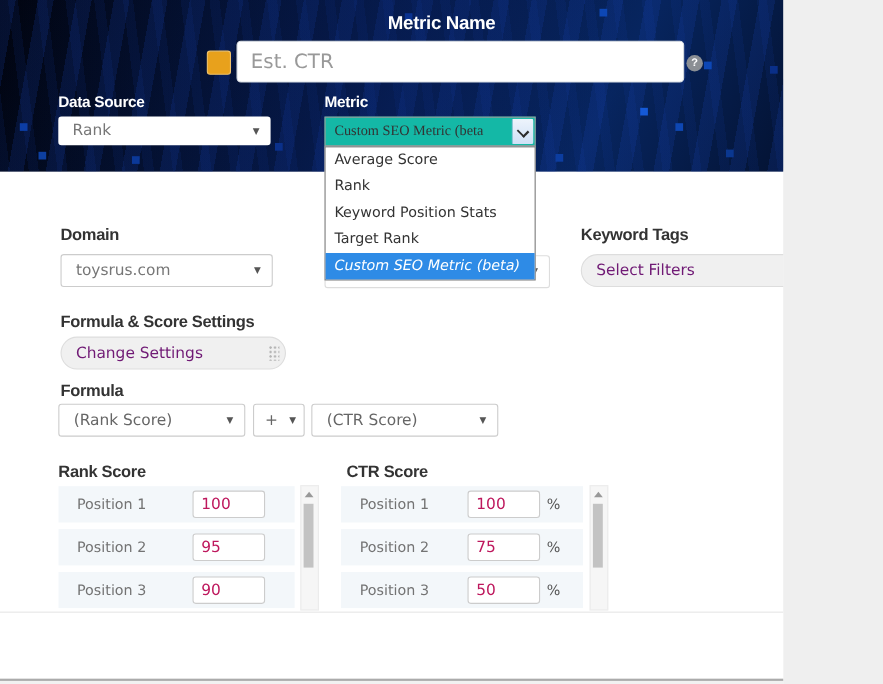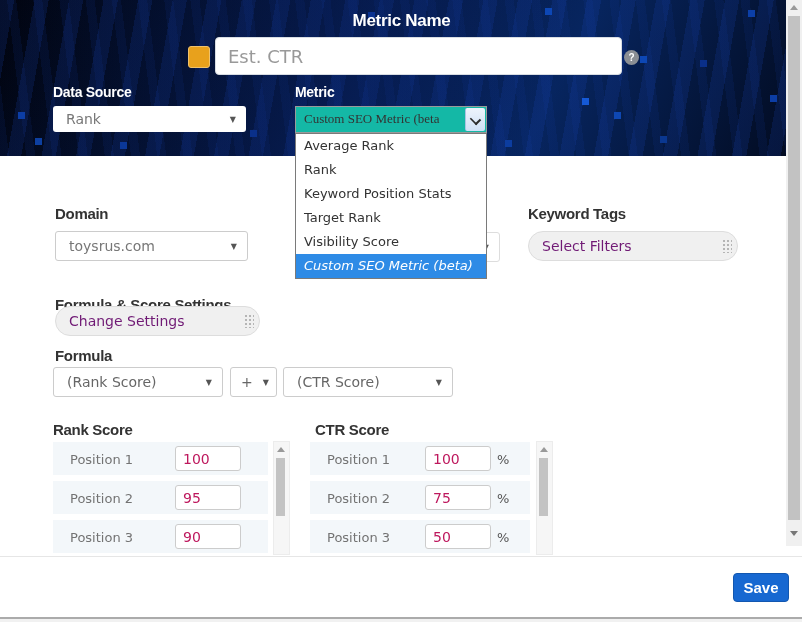--- a/index.html
+++ b/index.html
@@ -1,16 +1,16 @@
 <!DOCTYPE html>
 <html><head>
 <meta charset="utf-8">
 <style>
   html,body{margin:0;padding:0;background:#efefef;}
-  .modal{position:relative;width:803px;height:622px;background:#fff;overflow:hidden;
+  .modal{position:relative;width:712px;height:622px;background:#fff;overflow:hidden;
          font-family:"Liberation Sans",sans-serif;}
   
   .hdr{position:absolute;left:0;top:0;width:803px;height:156px;background:
       linear-gradient(100deg, rgba(6,20,60,.0) 0%, rgba(10,40,120,.35) 45%, rgba(4,12,40,0) 70%),
       repeating-linear-gradient(100deg, rgba(25,70,190,.18) 0 14px, rgba(2,6,20,0) 14px 34px),
       repeating-linear-gradient(83deg, rgba(18,60,170,.12) 0 9px, rgba(0,0,0,0) 9px 26px),
       linear-gradient(115deg,#01040f 0%,#041233 38%,#07255f 68%,#020a1e 100%);}
   .sq-layer{position:absolute;left:0;top:0;width:7px;height:7px;background:transparent;
       box-shadow:545px 8px #0d47b5,748px 10px #0c3fa8,582px 98px #1559d6,614px 112px #0e47b3,
       660px 136px #0a3790,18px 112px #0c3da5,88px 118px #0a3290,35px 138px #0d3fa0,
@@ -103,46 +103,45 @@
   </div>
 
   <div class="metric-sel" style="z-index:25;">
     <span class="txt">Custom SEO Metric (beta</span>
     <span class="nat-btn">
       <span class="chev"></span>
     </span>
   </div>
 
   <div class="dd-list">
-    <div class="dd-item">Average Rank</div>
+    <div class="dd-item">Average Score</div>
     <div class="dd-item">Rank</div>
     <div class="dd-item">Keyword Position Stats</div>
     <div class="dd-item">Target Rank</div>
-    <div class="dd-item">Visibility Score</div>
     <div class="dd-item selected" style="background-color: rgb(46, 139, 230);">Custom SEO Metric (beta)</div>
   </div>
 
 
   <div class="lbl" style="left:55px;top:205px;">Domain</div>
   <div class="sel" style="left:55px;top:231px;width:191px;height:28px;">
     <span class="txt">toysrus.com</span>
     <span class="arr">▼</span>
   </div>
 
   <div class="sel" style="left:295px;top:232px;width:203px;height:28px;border-color:#ddd;z-index:5;">
     <span class="arr">▼</span>
   </div>
 
   <div class="lbl" style="left:528px;top:205px;">Keyword Tags</div>
   <div class="gray-btn" style="left:528px;top:231px;width:208px;">
     <span class="txt">Select Filters</span>
     <span class="grip"></span>
   </div>
 
-  <div class="lbl" style="left:55px;top:296px;text-align:right;">Formula &amp; Score Settings</div>
+  <div class="lbl" style="left:55px;top:284px;text-align:right;">Formula &amp; Score Settings</div>
   <div class="gray-btn" style="left:55px;top:306px;width:203px;">
     <span class="txt">Change Settings</span>
     <span class="grip"></span>
   </div>
 
   <div class="lbl" style="left:55px;top:347px;">Formula</div>
   <div class="sel" style="left:53px;top:367px;width:168px;height:28px;color:#666;">
     <span class="txt">(Rank Score)</span>
     <span class="arr">▼</span>
   </div>

